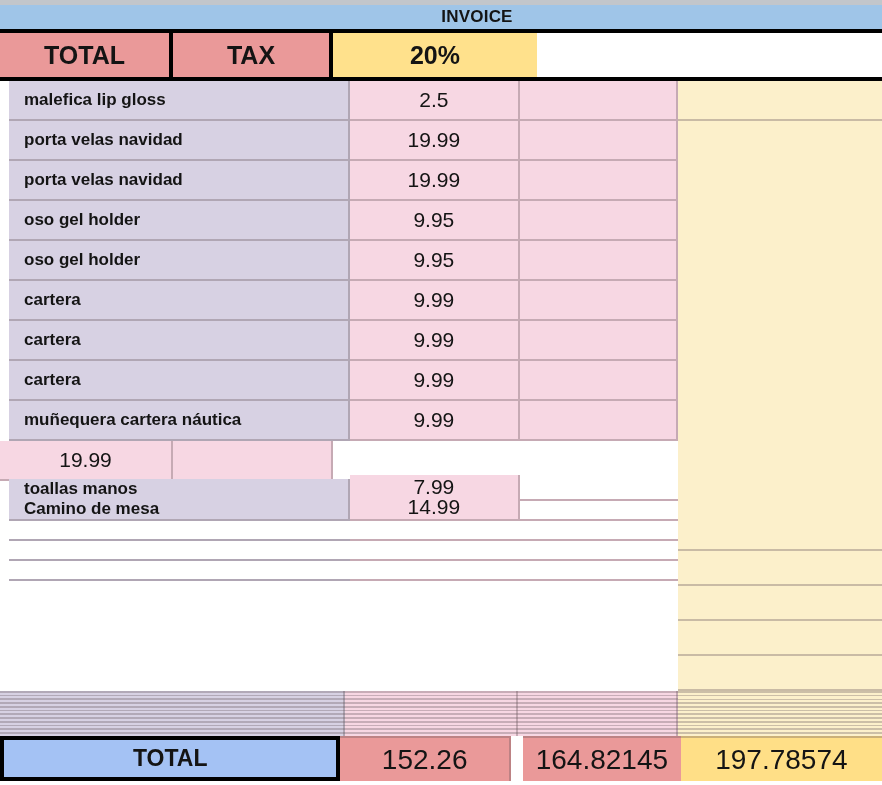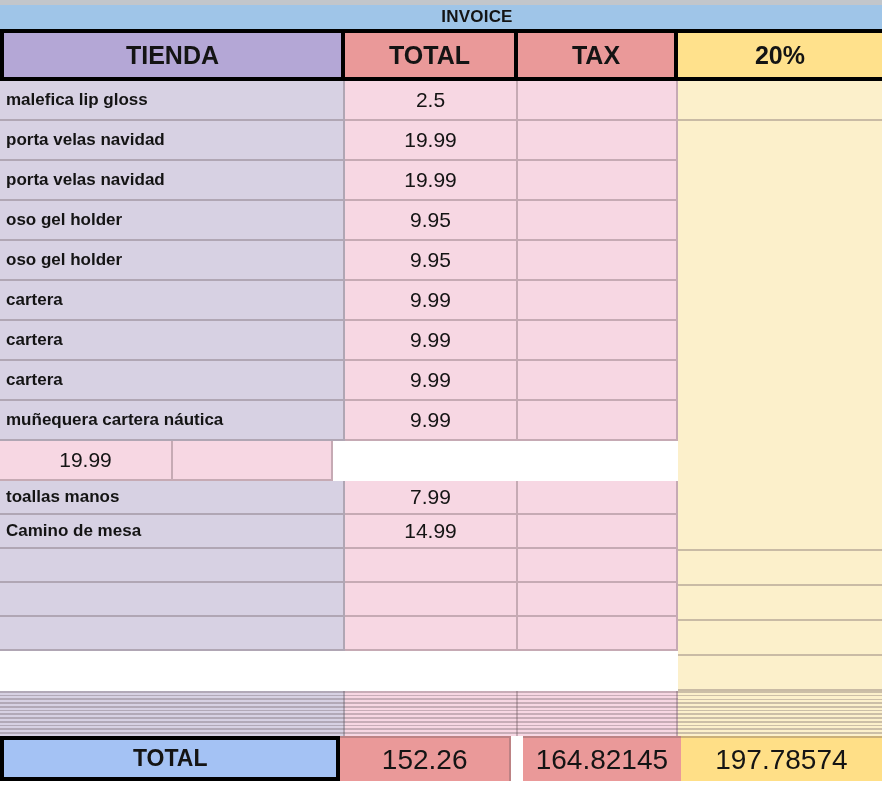--- a/index.html
+++ b/index.html
@@ -35,29 +35,29 @@
   }
   .h-tienda{ width:345px; background:#b4a7d6; border-left:4px solid var(--black); }
   .h-total{ width:173px; background:#ea9999; }
   .h-tax{ width:160px; background:#ea9999; }
   .h-pct{ width:204px; background:#ffe18c; border-right:none; }
 
   
   .body-rows{ position:relative; width:882px; height:610px; }
   .row{ display:flex; width:678px; }
   .h40{ height:40px; }
-  .h35{ height:34px; }
+  .h35{ height:20px;align-items:flex-end; }
   .cell{
     border-right:2px solid var(--grid);
     border-bottom:2px solid var(--grid);
     display:flex; align-items:center;
   }
   .c-tienda{
     width:345px; background:#d7d1e3;
-    font-weight:bold; font-size:17px; padding-left:6px;
+    font-weight:bold; font-size:17px; padding-left:15px;margin-left:9px;
   }
   .c-num{
     width:173px; background:#f7d7e3;
     justify-content:center; font-size:21px;
   }
   .c-tax{ width:160px; background:#f7d7e3; justify-content:center; font-size:21px; }
 
   
   .pct-col{ position:absolute; left:678px; top:0; width:204px; height:610px; }
   .pct-cell{ background:#fcf0cb; border-bottom:2px solid var(--grid); }
@@ -99,21 +99,20 @@
 
 <div class="sheet">
 
   <div class="top-strip"></div>
 
   <div class="invoice-bar">
     <span>INVOICE</span>
   </div>
 
   <div class="header-row">
-    <div class="hcell h-tienda">TIENDA</div>
     <div class="hcell h-total">TOTAL</div>
     <div class="hcell h-tax">TAX</div>
     <div class="hcell h-pct">20%</div>
   </div>
 
   <div class="body-rows">
 
     <div class="row h40">
       <div class="cell c-tienda">malefica lip gloss</div>
       <div class="cell c-num">2.5</div>

